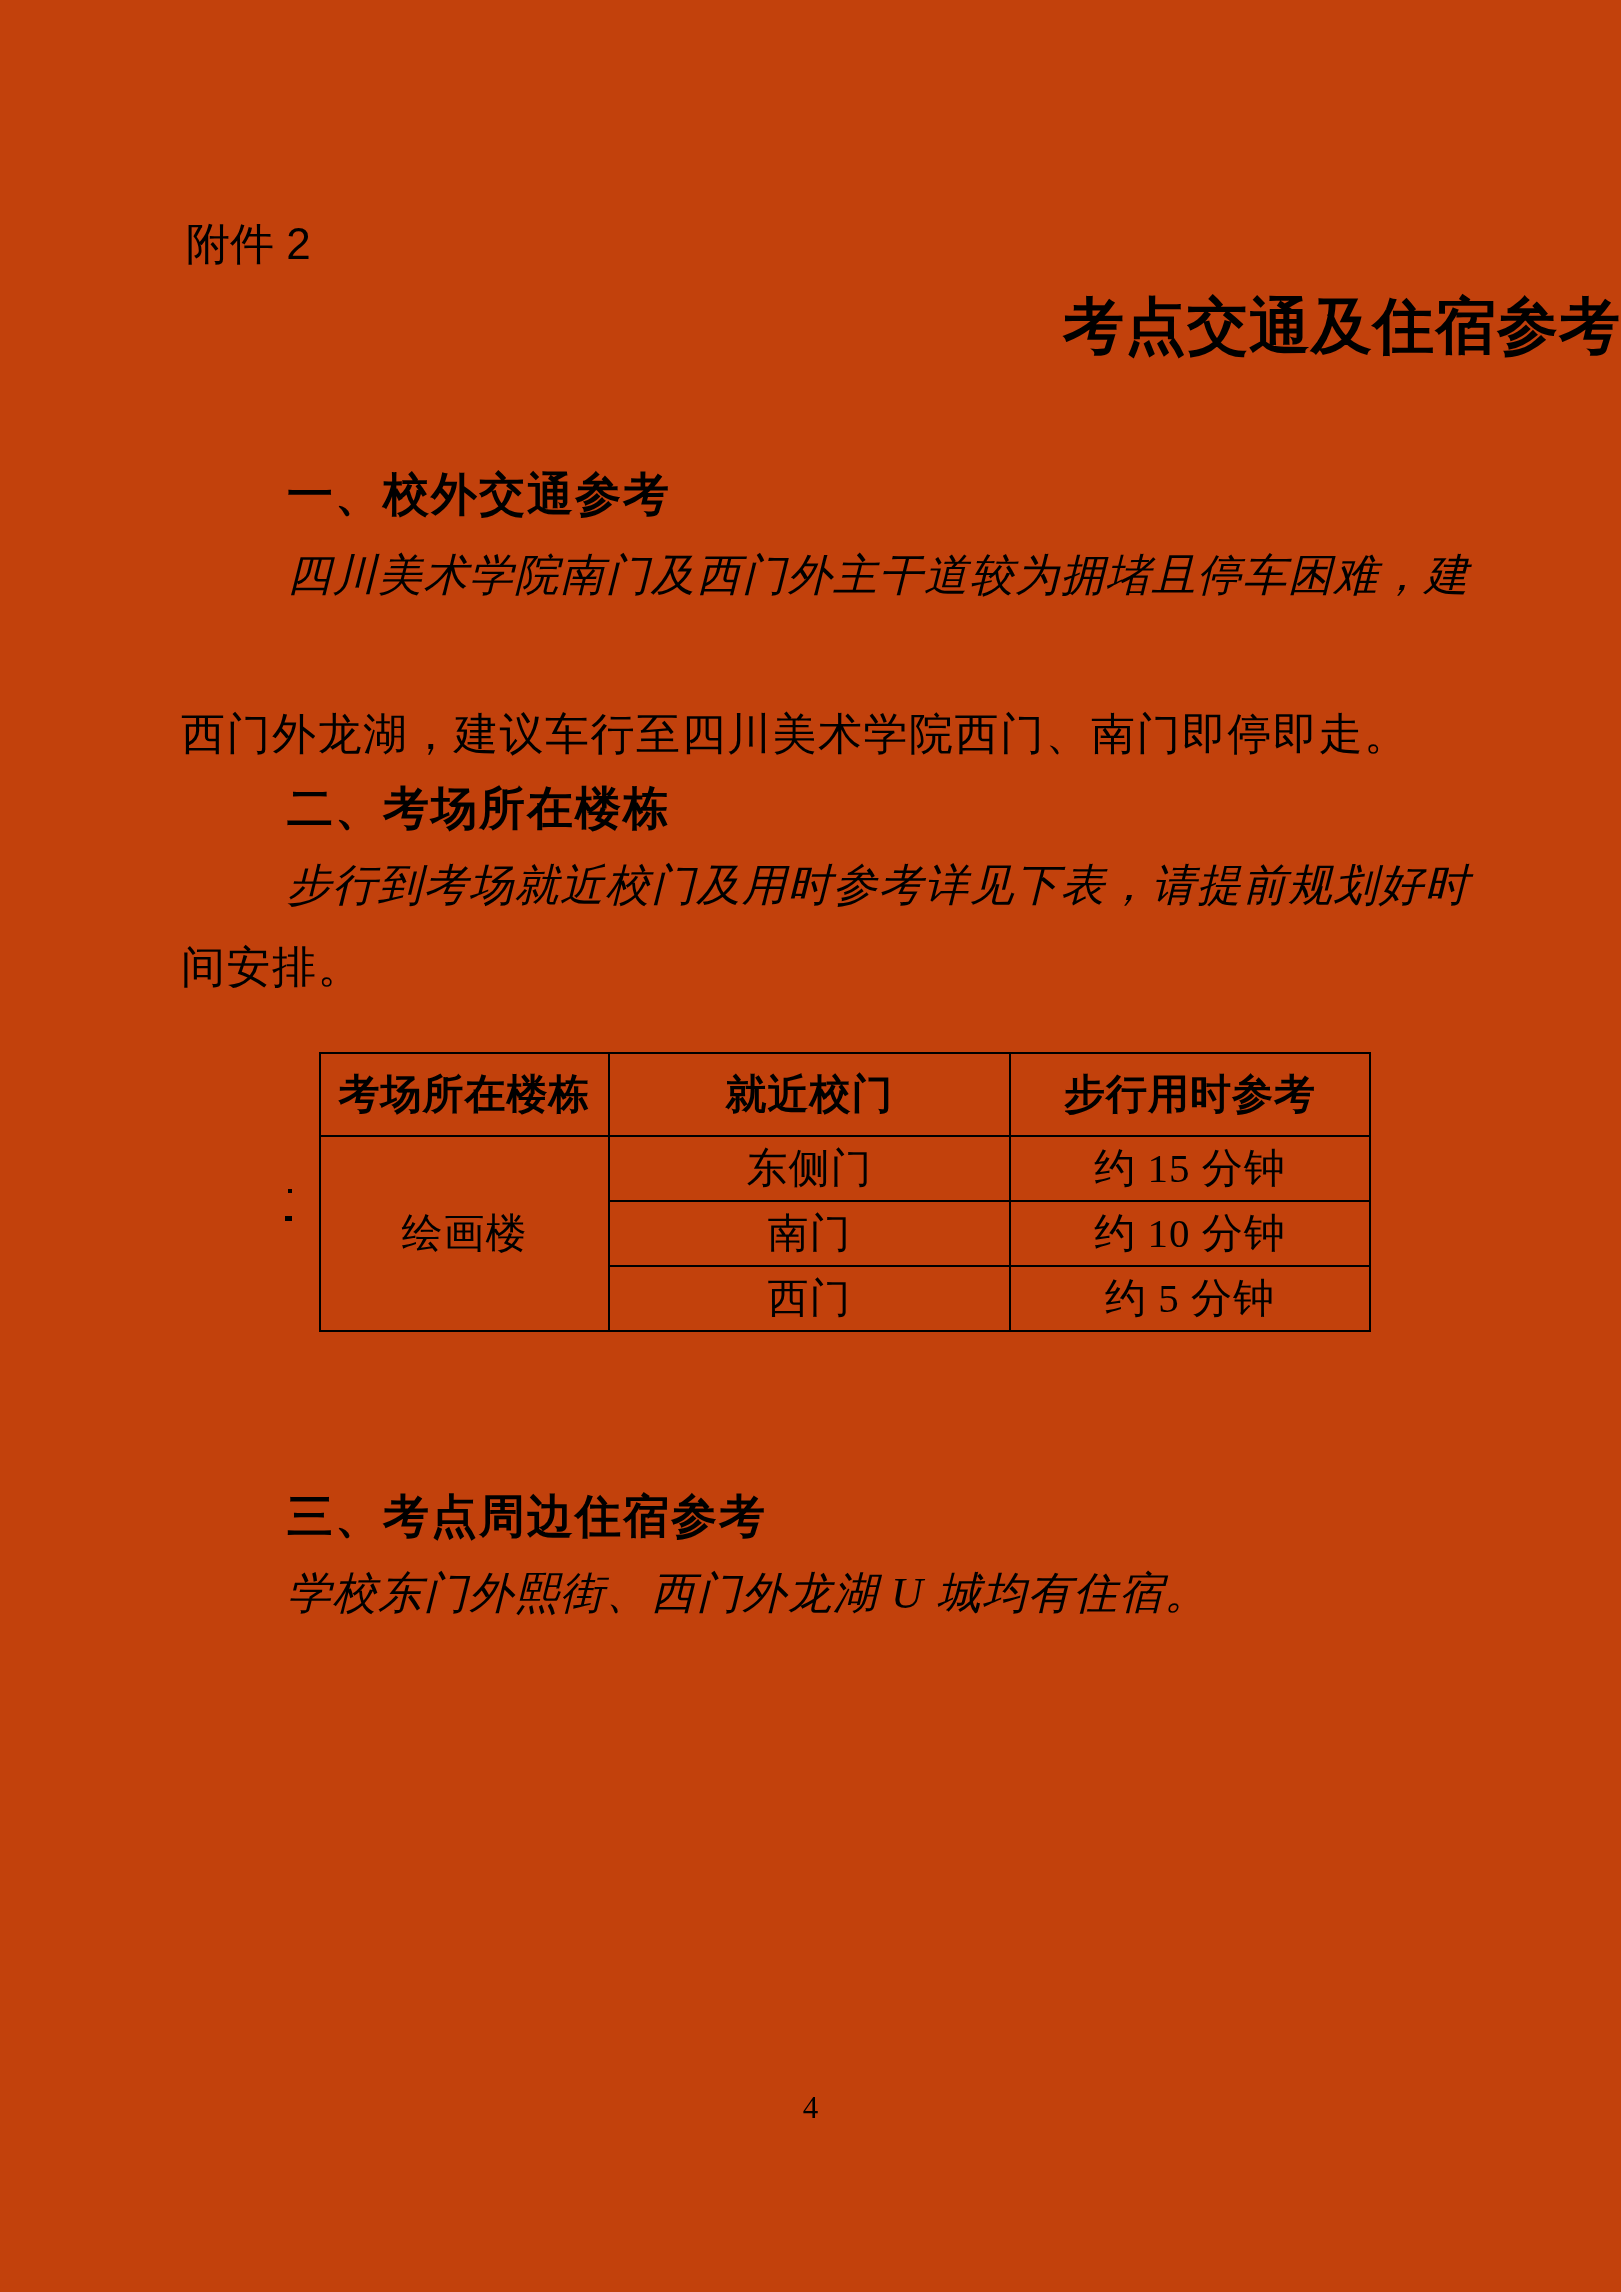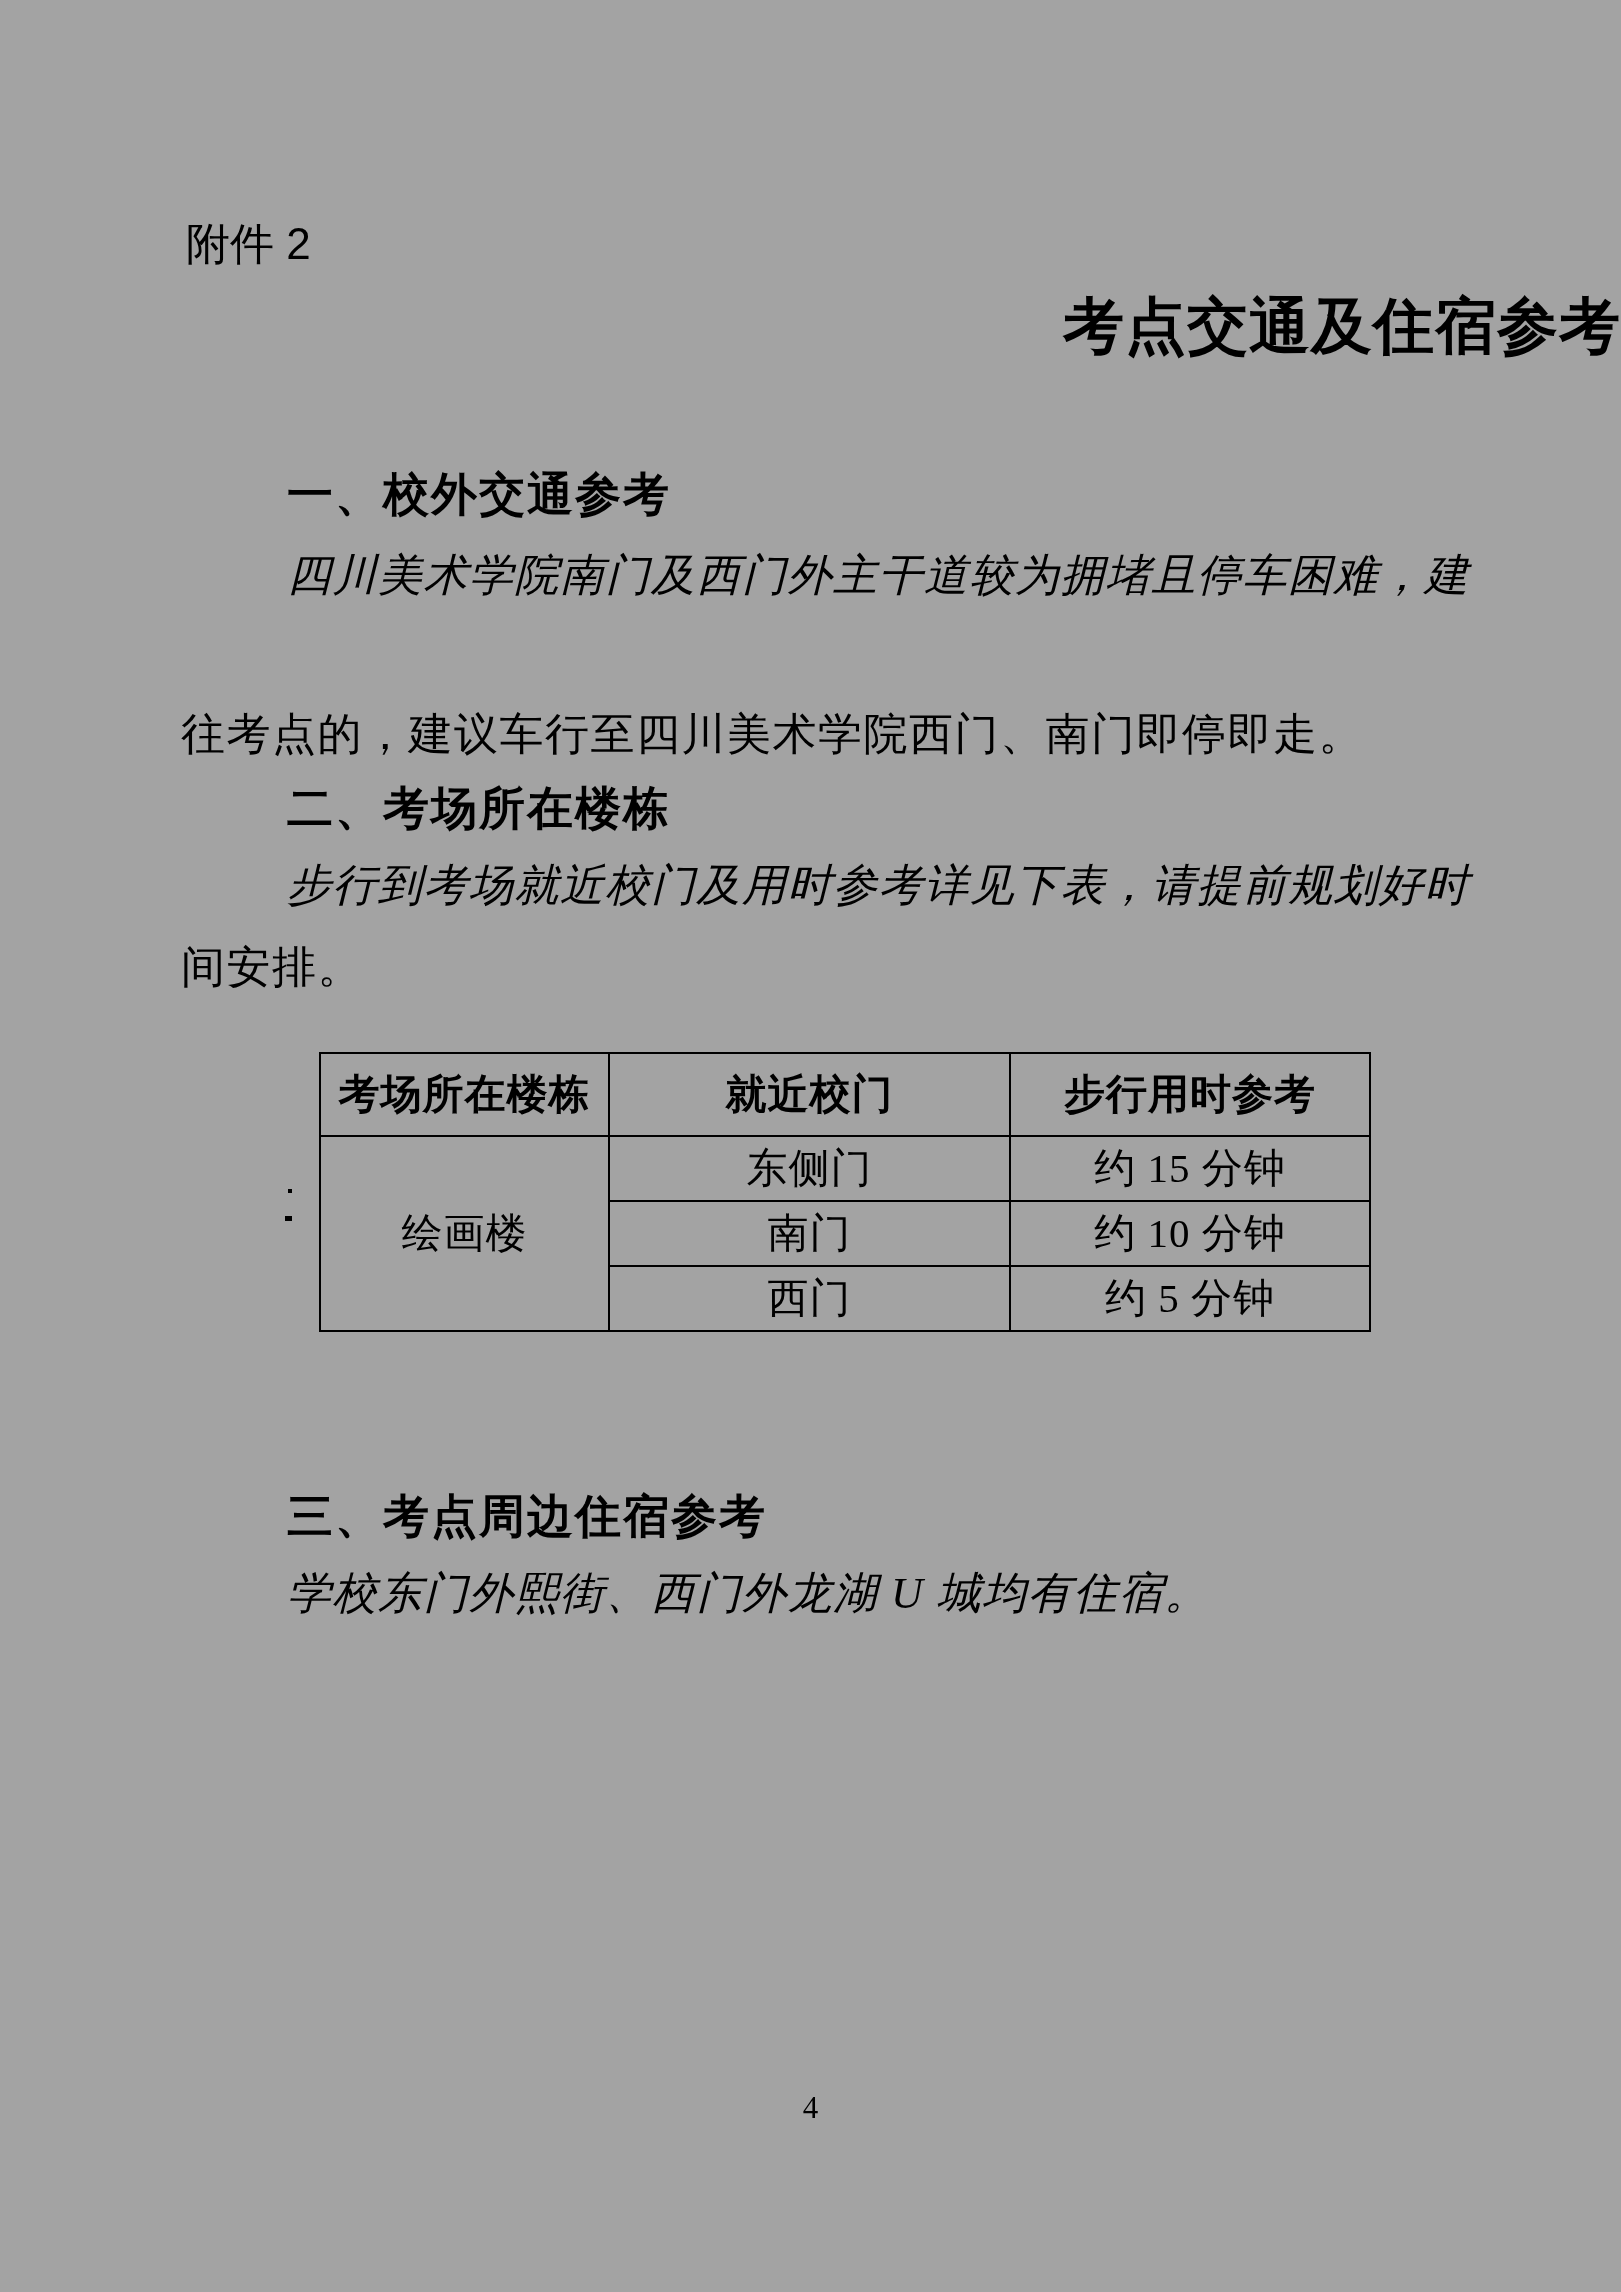--- a/index.html
+++ b/index.html
@@ -2,21 +2,21 @@
 <html><head>
 <meta charset="utf-8">
 <style>
   * { margin: 0; padding: 0; box-sizing: border-box; }
   html, body { background: #e8e8e8; }
   .page {
     position: relative;
     width: 1621px;
     height: 2293px;
     margin: 0 auto;
-    background: #a3a3a3;
+    background: #c2410c;
     color: #000000;
     font-family: "Liberation Serif", "DejaVu Serif", serif;
     overflow: hidden;
   }
   .attachment-label {
     position: absolute;
     left: 186px;
     top: 222px;
     font-family: "Liberation Sans", "DejaVu Sans", sans-serif;
     font-size: 44px;
@@ -104,21 +104,21 @@
 
 <div class="page">
 
   <div class="attachment-label">附件 2</div>
 
   <div class="doc-title">考点交通及住宿参考</div>
 
   <div class="sec-heading" style="top:471px">一、校外交通参考</div>
 
   <div class="body-line lead" style="top:554px">四川美术学院南门及西门外主干道较为拥堵且停车困难，建</div>
-  <div class="body-line cont" style="top:713px">往考点的，建议车行至四川美术学院西门、南门即停即走。</div>
+  <div class="body-line cont" style="top:713px">西门外龙湖，建议车行至四川美术学院西门、南门即停即走。</div>
 
   <div class="sec-heading" style="top:785px">二、考场所在楼栋</div>
 
   <div class="body-line lead" style="top:864px">步行到考场就近校门及用时参考详见下表，请提前规划好时</div>
   <div class="body-line cont" style="top:946px">间安排。</div>
 
   <div class="stray-colon">
     <div class="dot1"></div>
     <div class="dot2"></div>
   </div>

